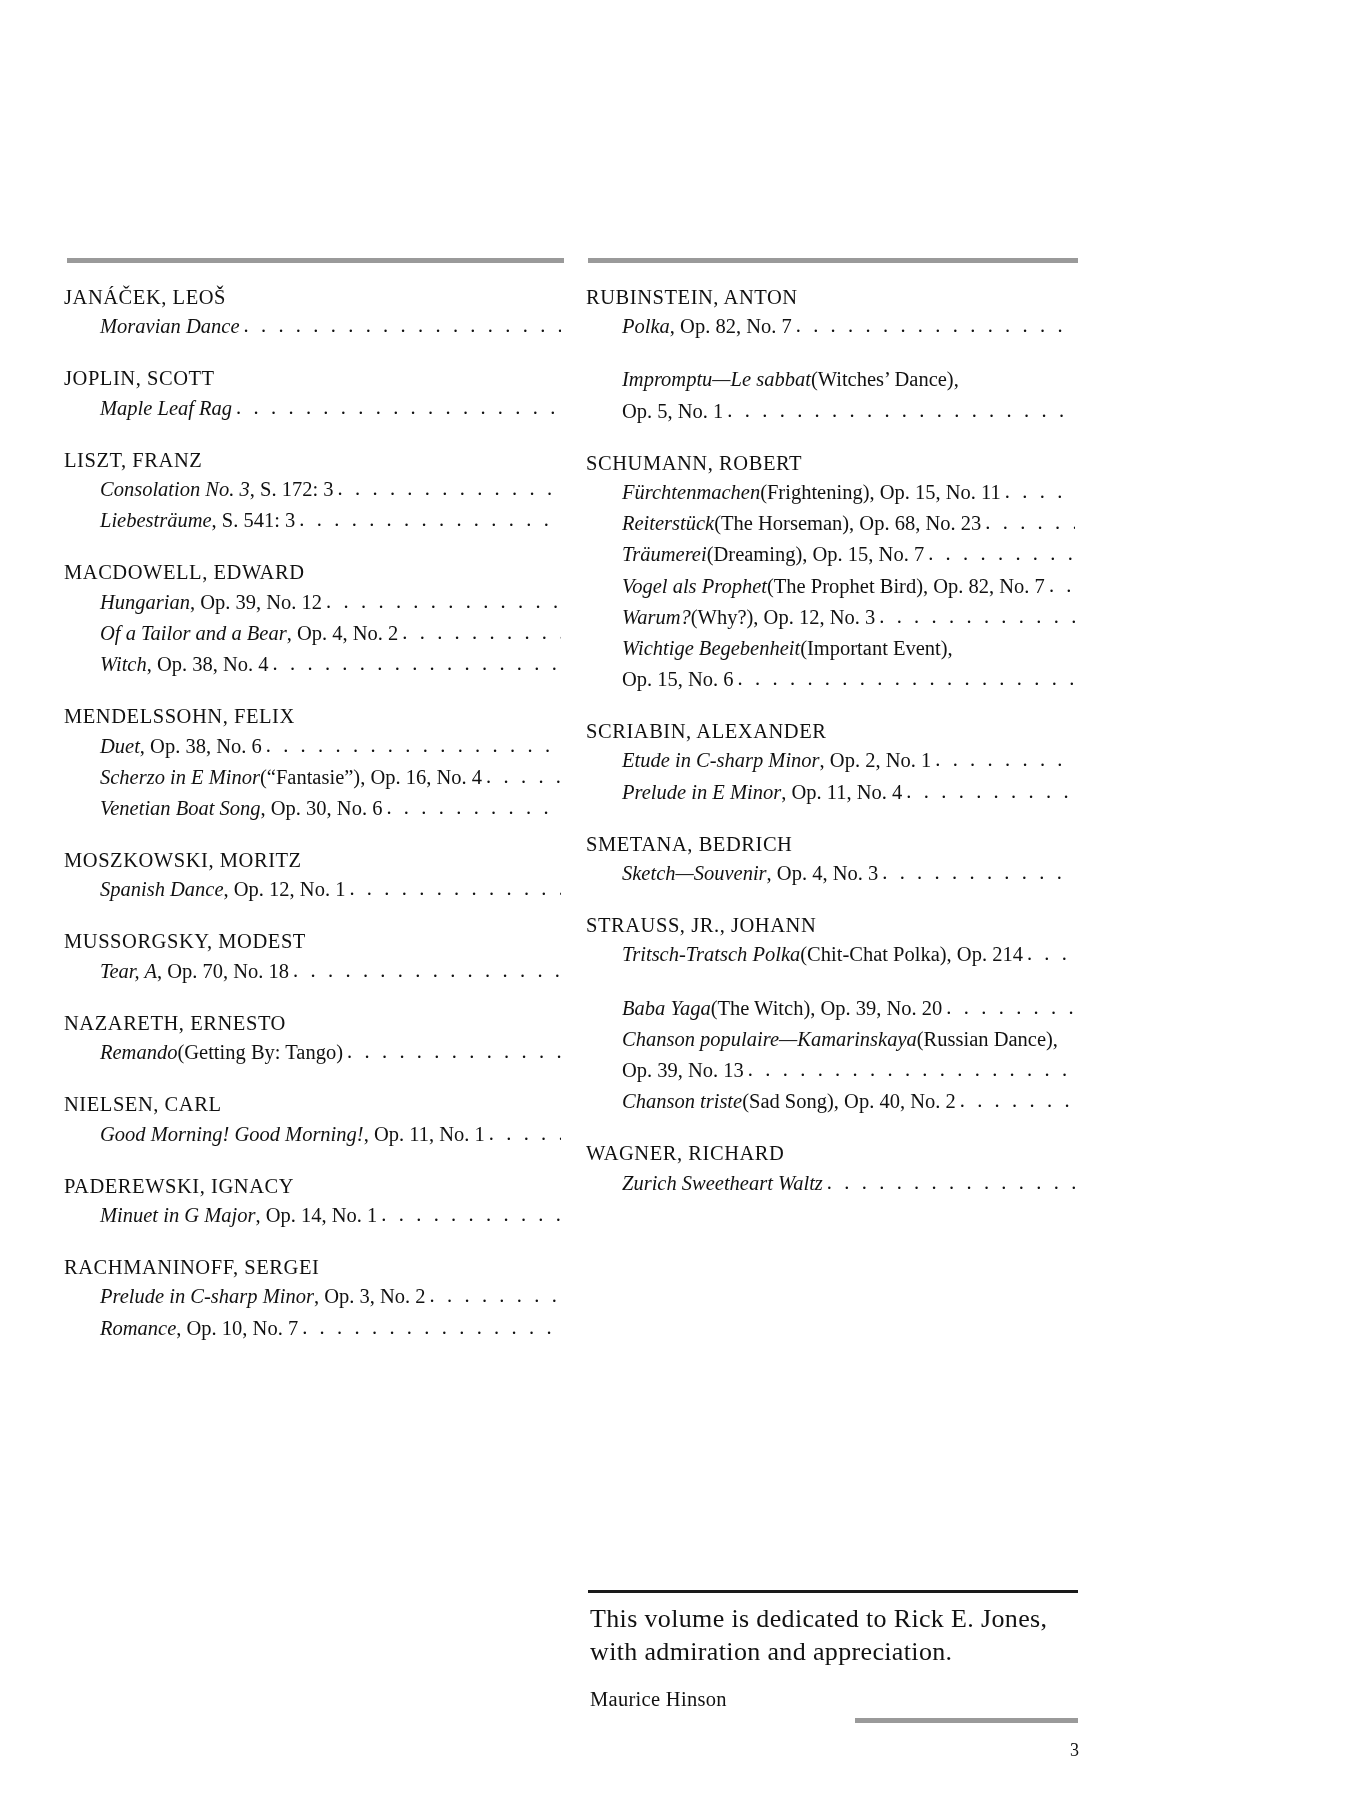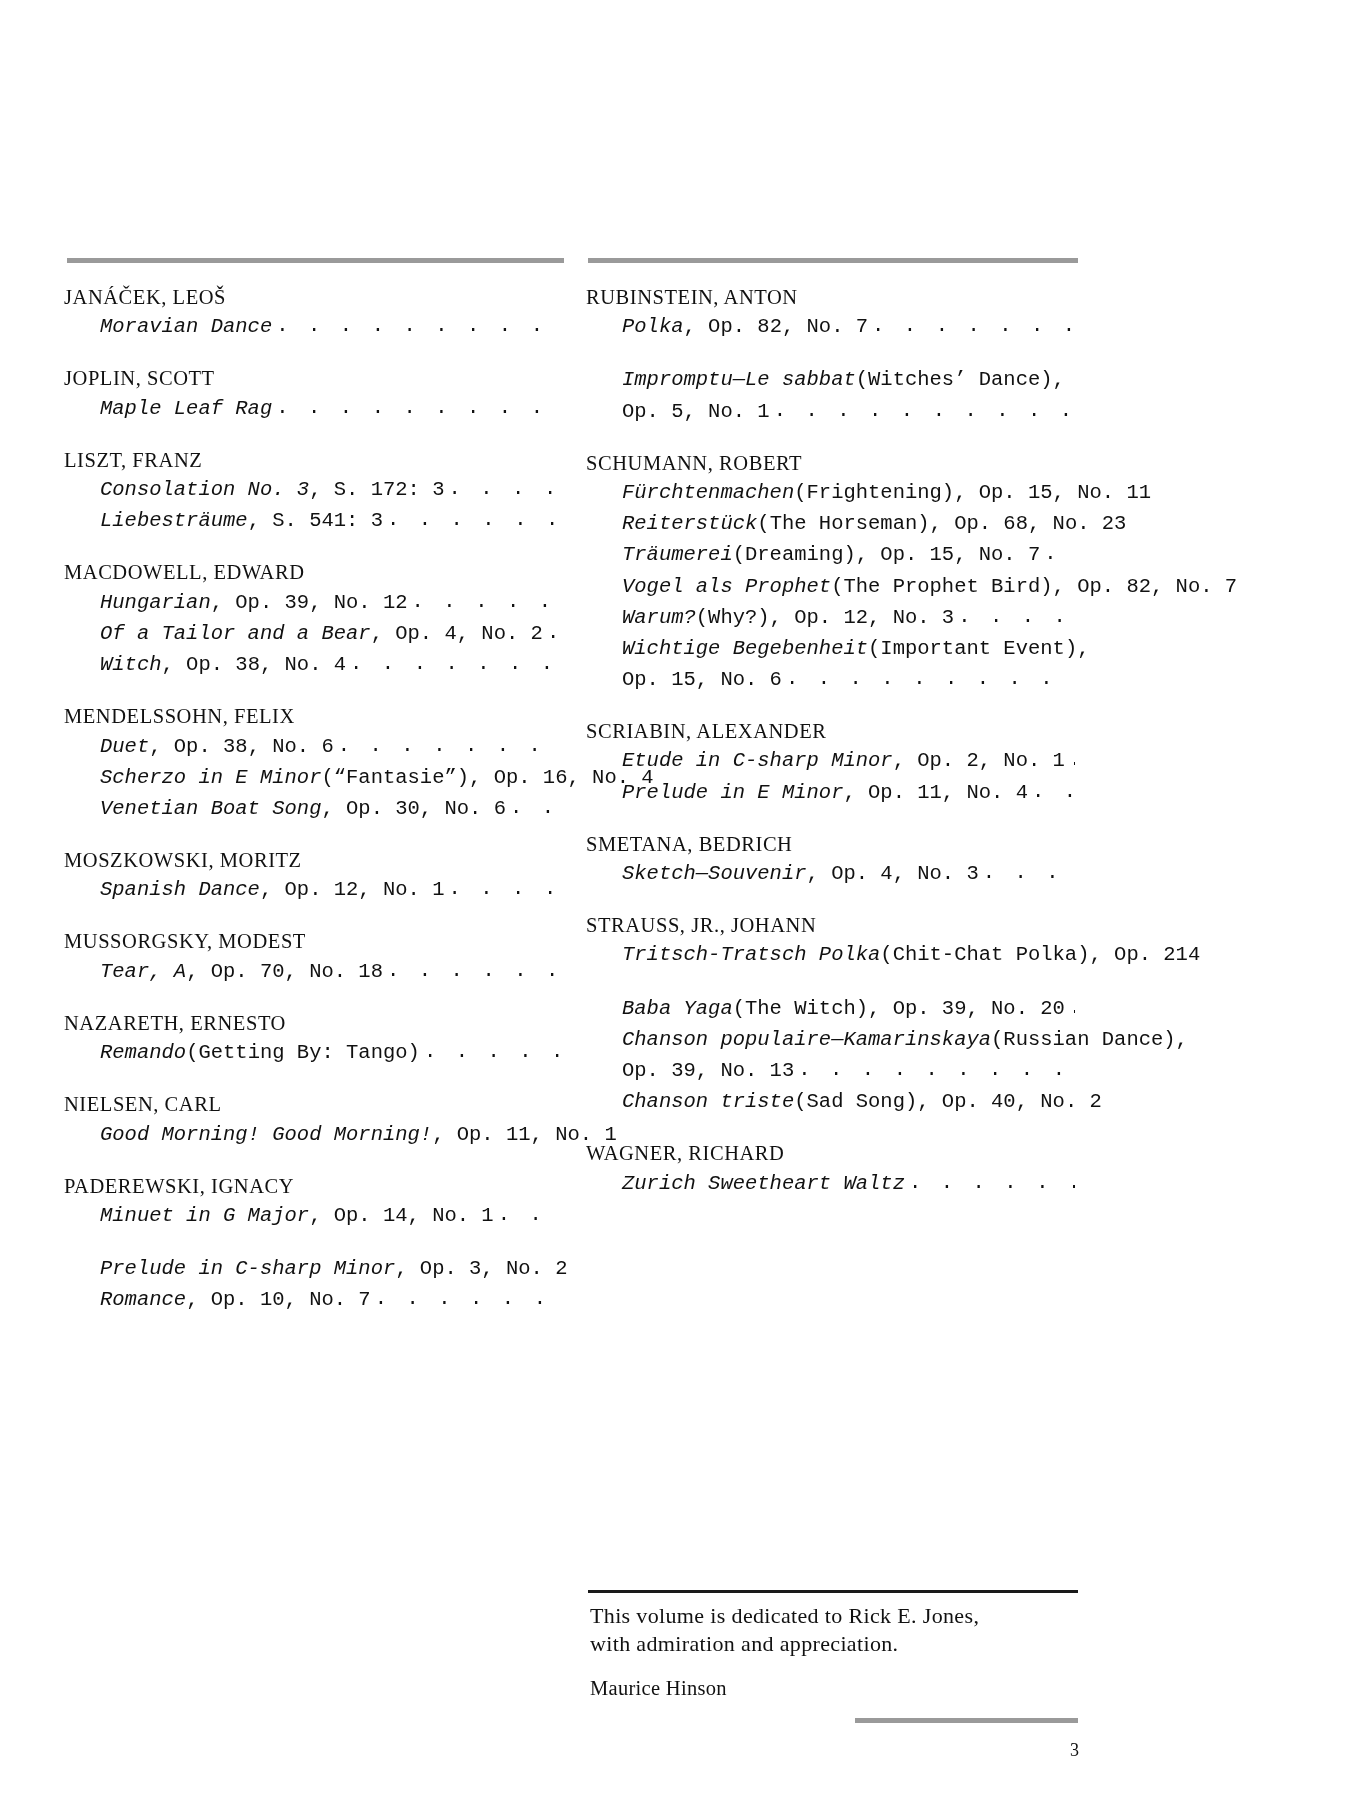--- a/index.html
+++ b/index.html
@@ -63,21 +63,20 @@
   }
 
   .entry {
     display: flex;
     align-items: flex-end;
     margin-left: 36px;
     font-size: 20.5px;
     line-height: 1.52;
     color: #111111;
     white-space: nowrap;
-    font-family: Liberation Mono, monospace;
   }
   .entry-cont {
     
   }
   .entry .title {
     font-style: italic;
   }
   .entry .roman {
     font-style: normal;
   }
@@ -108,21 +107,21 @@
     height: 3px;
     background: #1a1a1a;
   }
   .dedication {
     position: absolute;
     left: 590px;
     top: 1602px;
     width: 500px;
   }
   .ded-line {
-    font-size: 22px;
+    font-size: 26px;
     line-height: 1.28;
     letter-spacing: 0.35px;
     color: #111111;
   }
   .ded-sig {
     font-size: 20.5px;
     letter-spacing: 0.3px;
     margin-top: 19px;
     color: #111111;
   }
@@ -267,20 +266,21 @@
       <div class="composer-block">
         <div class="composer">PADEREWSKI, IGNACY</div>
         <div class="entry">
           <span class="title">Minuet in G Major</span>
           <span class="roman">, Op. 14, No. 1</span>
           <span class="leader">. . . . . . . . . . . . . . . . . . . . . . . . . . . . . . . . . . . . . . . . . . . . . . . . . . . . . . . . . . . . . . .</span>
           <span class="page">196</span>
         </div>
       </div>
       <div class="composer-block">
+        <div class="composer">RACHMANINOFF, SERGEI</div>
         <div class="entry">
           <span class="title">Prelude in C-sharp Minor</span>
           <span class="roman">, Op. 3, No. 2</span>
           <span class="leader">. . . . . . . . . . . . . . . . . . . . . . . . . . . . . . . . . . . . . . . . . . . . . . . . . . . . . . . . . . . . . . .</span>
           <span class="page">201</span>
         </div>
         <div class="entry">
           <span class="title">Romance</span>
           <span class="roman">, Op. 10, No. 7</span>
           <span class="leader">. . . . . . . . . . . . . . . . . . . . . . . . . . . . . . . . . . . . . . . . . . . . . . . . . . . . . . . . . . . . . . .</span>

